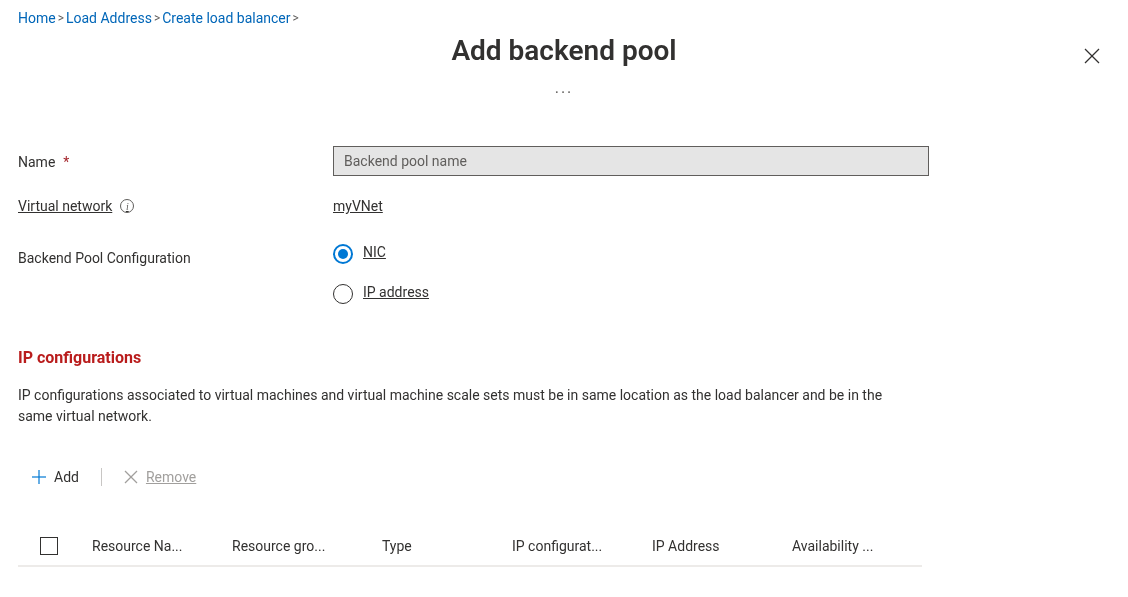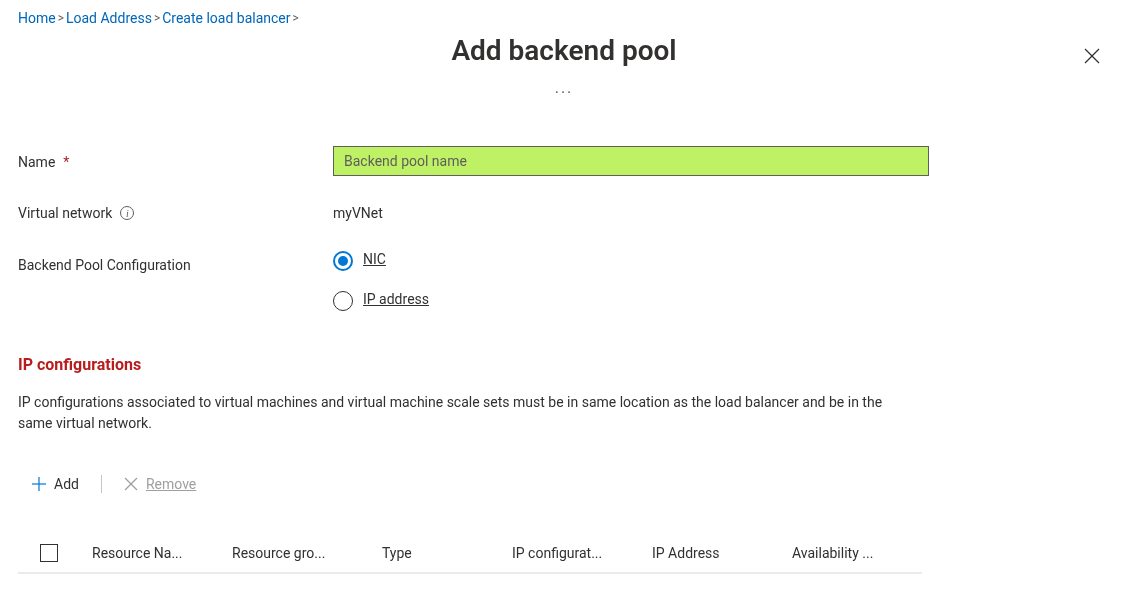--- a/index.html
+++ b/index.html
@@ -103,21 +103,21 @@
     .form-control {
       flex: 1;
     }
     .text-input {
       width: 596px;
       padding: 6px 10px;
       border: 1px solid #605e5c;
       font-size: 14px;
       font-family: inherit;
       color: #323130;
-      background: #bef264;
+      background: #e5e5e5;
       outline: none;
     }
     .text-input::placeholder { color: #605e5c; }
     .static-value {
       padding-top: 8px;
       color: #323130;
     }
     .radio-group {
       display: flex;
       flex-direction: column;
@@ -256,21 +256,21 @@
   <div class="form-row">
     <div class="form-label">
       <span>Name</span>
         <span class="required">*</span>
     </div>
     <div class="form-control">
       <input type="text" class="text-input" placeholder="Backend pool name" style="">
     </div>
   </div>
 
-  <div class="form-row" style="margin-top:21px;">
+  <div class="form-row" style="margin-top:14px;text-decoration:underline;">
     <div class="form-label">
       <span>Virtual network</span>
       <span class="info-icon">i</span>
     </div>
     <div class="form-control static-value">myVNet</div>
   </div>
 
   <div class="form-row" style="margin-top:28px;">
     <div class="form-label">Backend Pool Configuration</div>
     <div class="form-control">

